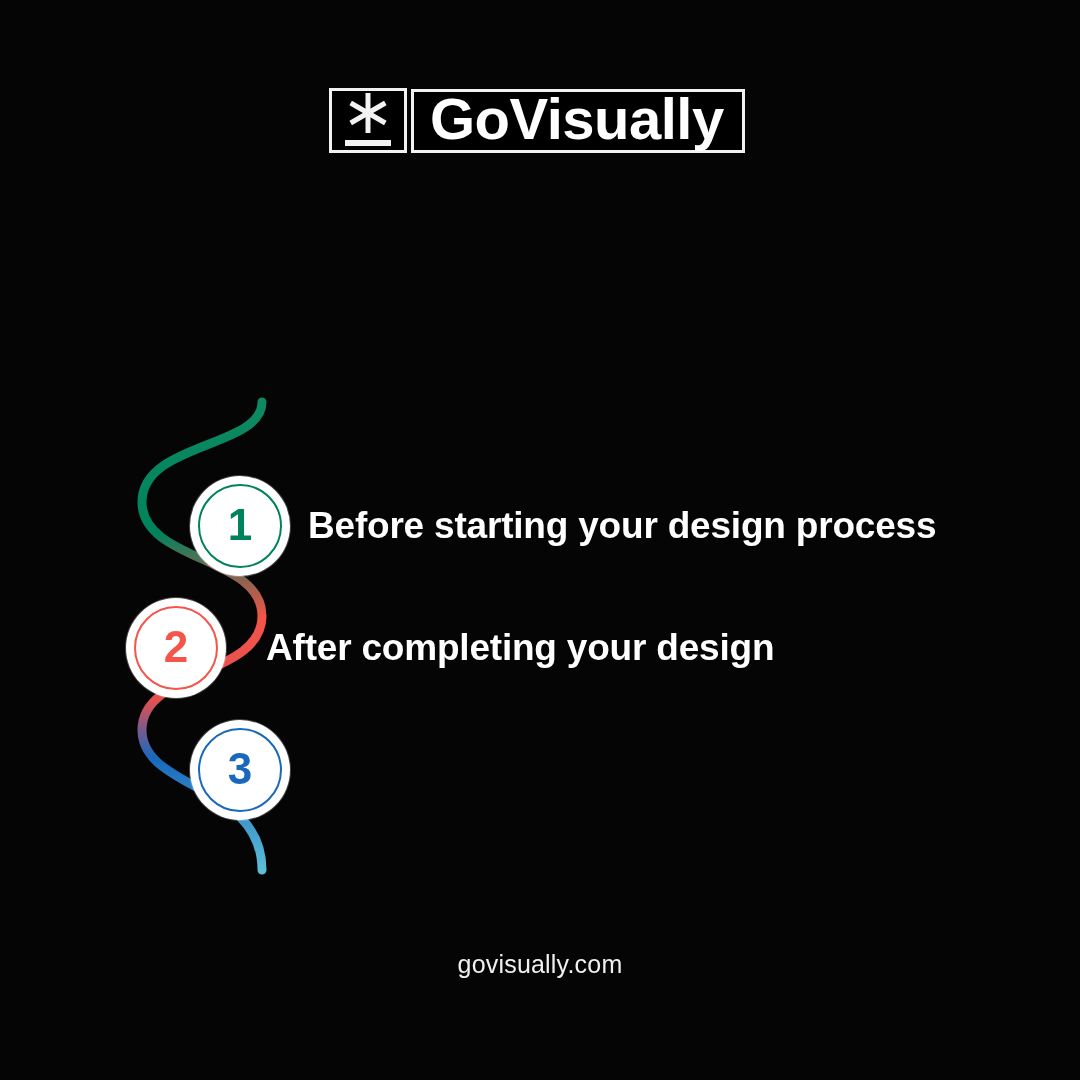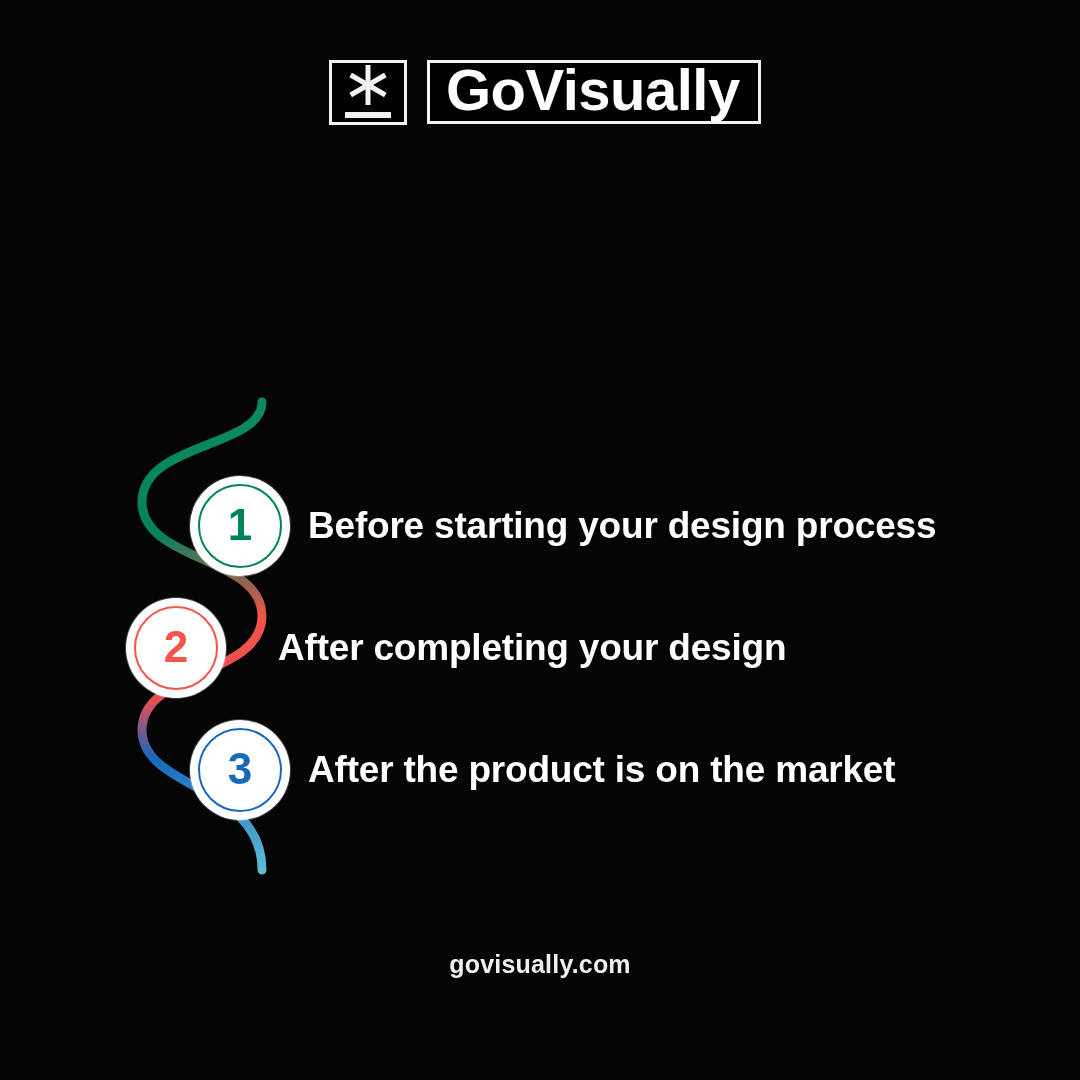--- a/index.html
+++ b/index.html
@@ -16,22 +16,22 @@
     font-family: "Liberation Sans", sans-serif;
     -webkit-font-smoothing: antialiased;
   }
 
   
   #logo-block {
     position: absolute;
     left: 329px;
     top: 60px;
     display: flex;
-    align-items: flex-start;
-    gap: 20px;
+    align-items: flex-end;
+    gap: 4px;
     height: 93px;
   }
   .logo-box {
     border: 3px solid #f2f2f2;
     background: #000;
     box-sizing: border-box;
   }
   #logo-mark-box {
     width: 78px;
     display: flex;
@@ -140,33 +140,33 @@
   }
   .step-text {
     color: #ffffff;
     font-size: 37px;
     font-weight: 700;
     line-height: 1.1;
     white-space: nowrap;
     letter-spacing: -0.2px;
   }
   #step-row-0 .step-text { margin-left: 18px; }
-  #step-row-1 .step-text { margin-left: 52px; }
+  #step-row-1 .step-text { margin-left: 40px; }
   #step-row-2 .step-text { margin-left: 18px; }
 
   
   #footer-url {
     position: absolute;
     left: 0;
     top: 950px;
     width: 1080px;
     text-align: center;
     color: #f0f0f0;
     font-size: 25px;
-    font-weight: 700;
+    font-weight: 400;
     letter-spacing: 0.2px;
   }
 </style>
 </head>
 <body>
 
 <div id="canvas">
 
   <div id="logo-block">
     <div class="logo-box" id="logo-mark-box">
@@ -218,20 +218,19 @@
       <div class="step-badge" style="color:#f4544a">
         <span class="step-num">2</span>
       </div>
       <span class="step-text">After completing your design</span>
     </div>
 
     <div class="step-row" id="step-row-2">
       <div class="step-badge" style="color:#1868bc">
         <span class="step-num">3</span>
       </div>
-      <span class="step-text">After the product is on the market</span>
     </div>
 
   </div>
 
   <div id="footer-url">govisually.com</div>
 
 </div>
 
 </body></html>

